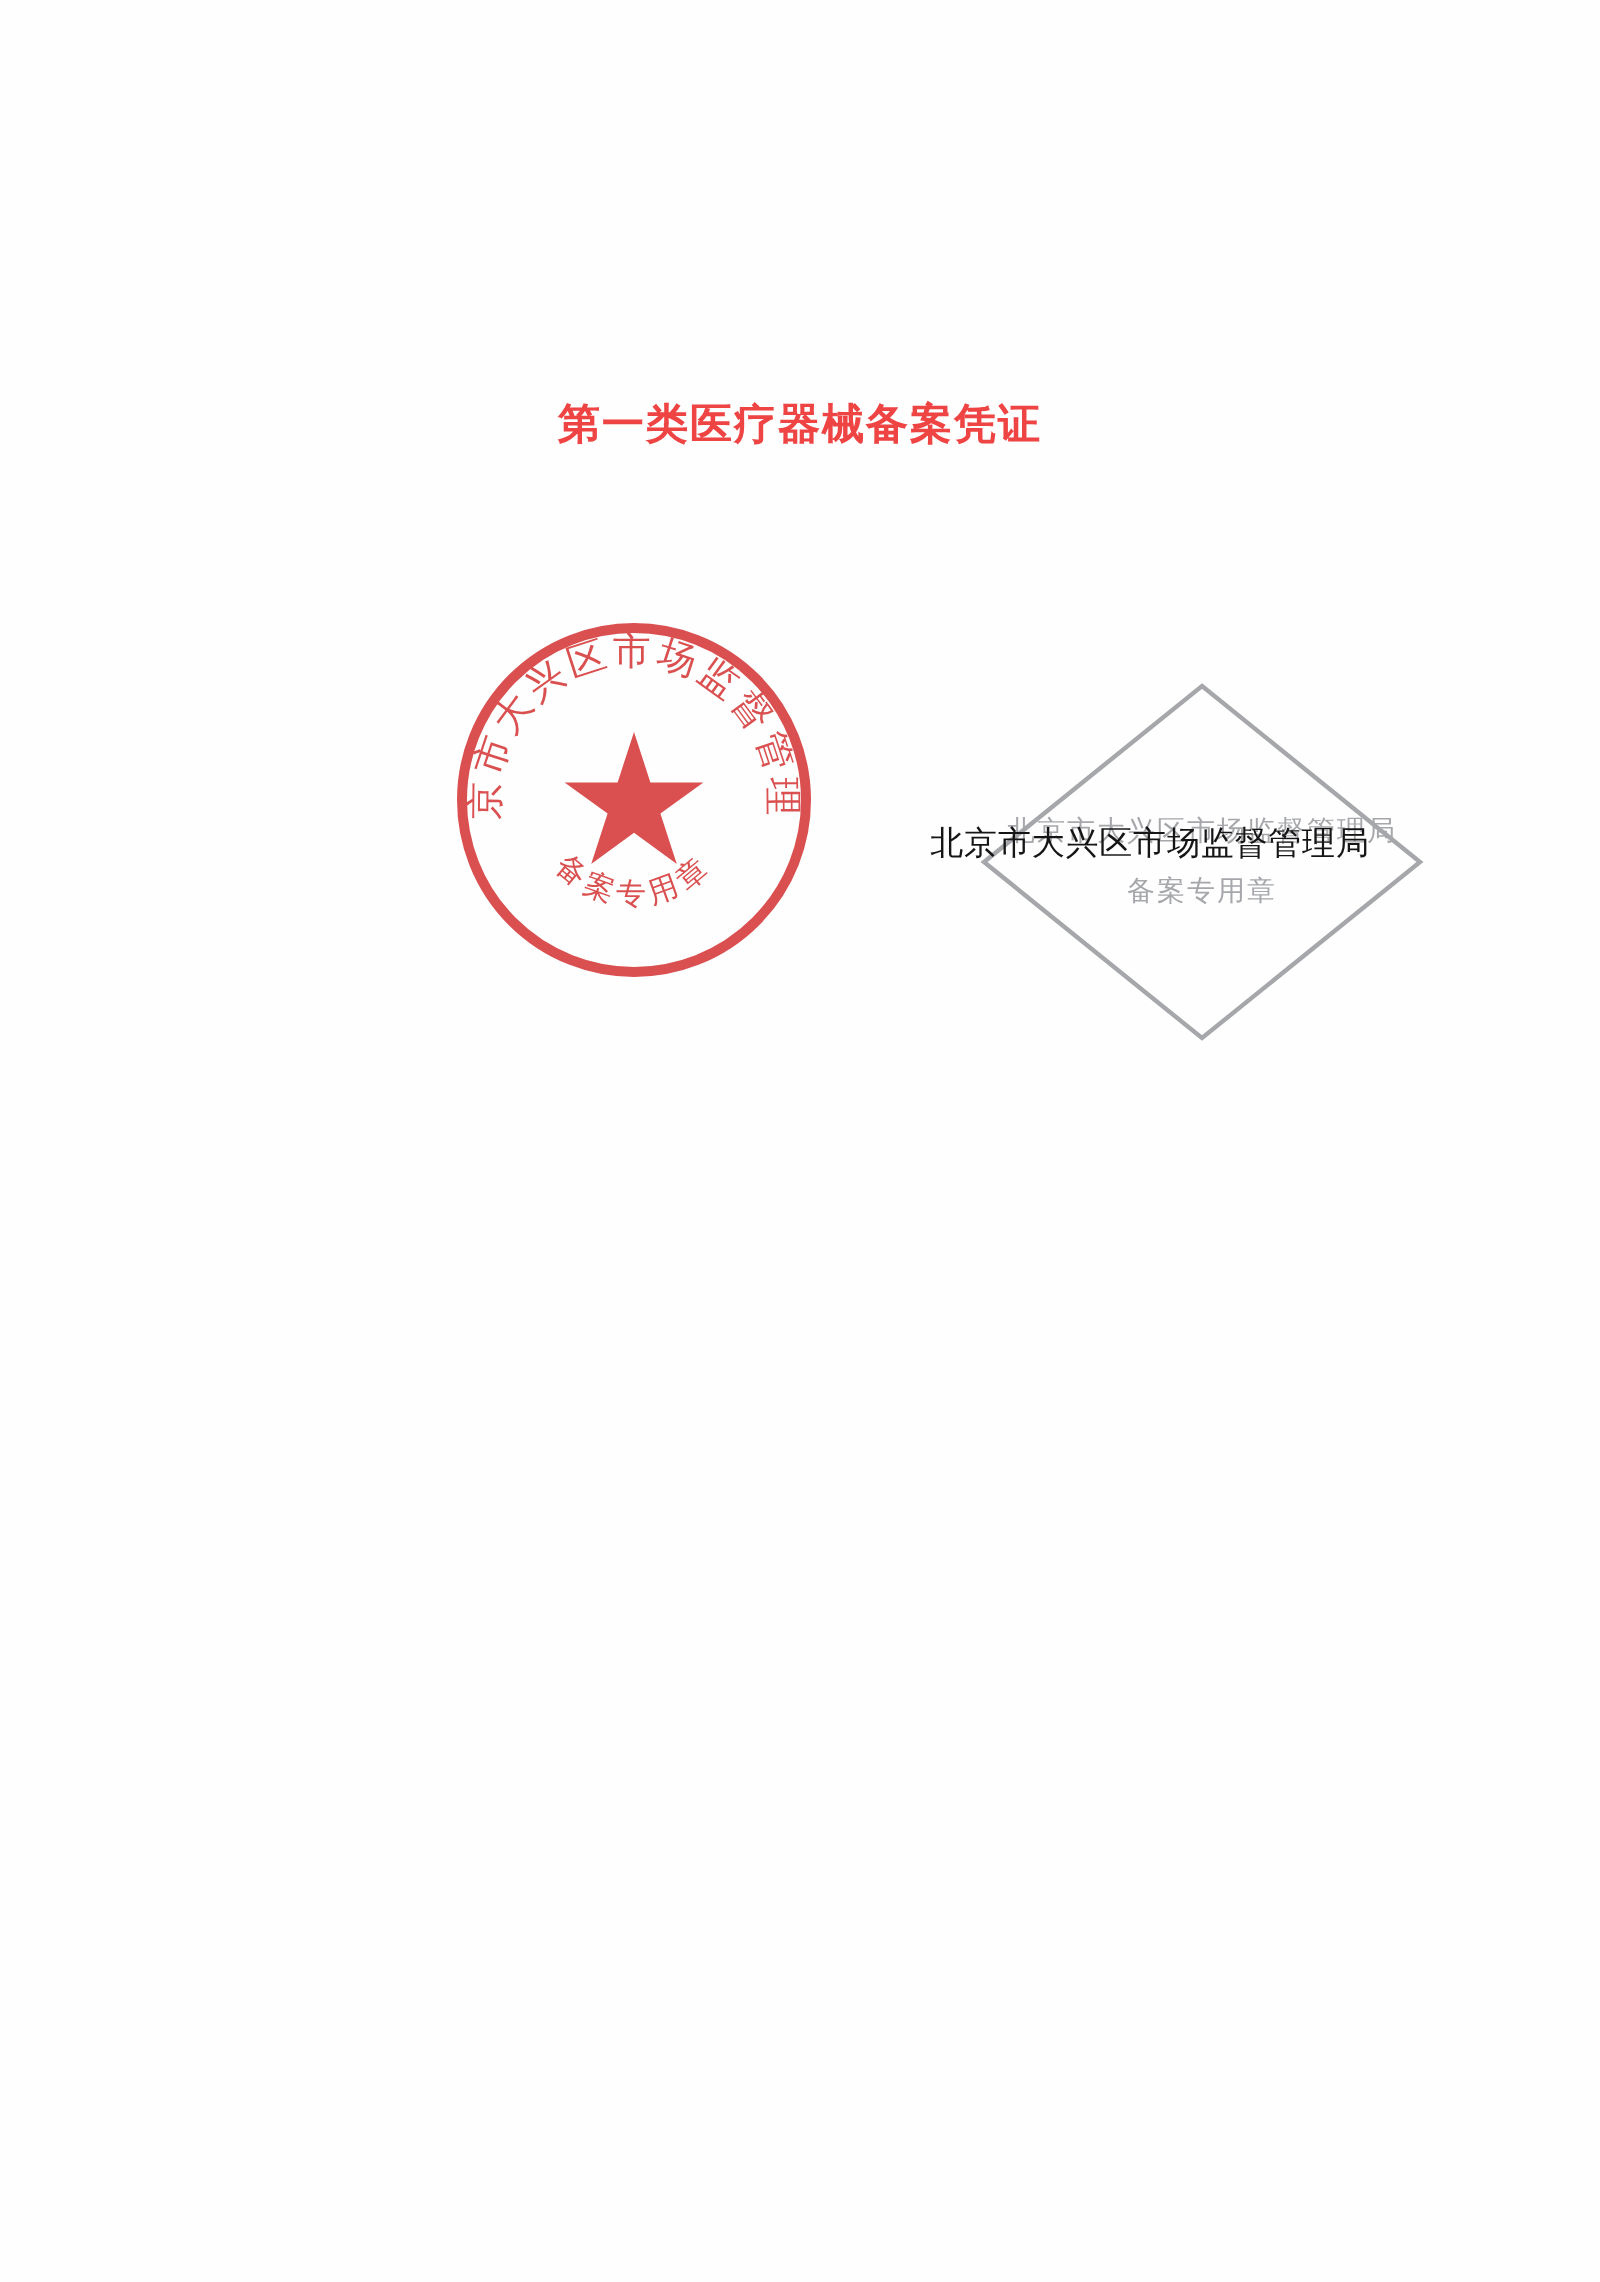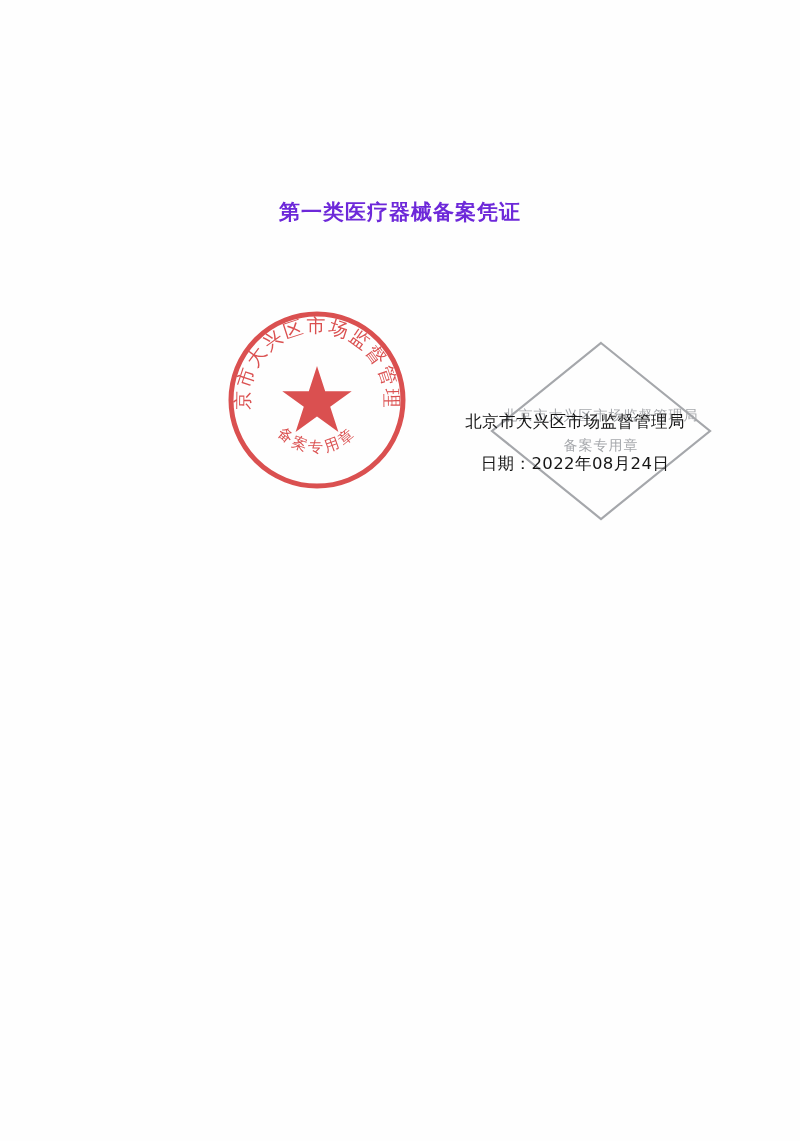--- a/index.html
+++ b/index.html
@@ -25,21 +25,21 @@
   
   .doc-title {
     position: absolute;
     top: 198px;
     left: 0;
     width: 100%;
     text-align: center;
     font-size: 21px;
     font-weight: bold;
     letter-spacing: 1px;
-    color: #6d28d9;
+    color: #ef4444;
   }
 
   
   .addressee {
     position: absolute;
     top: 258px;
     left: 120px;
     font-size: 16.5px;
     letter-spacing: 0.4px;
     color: #151515;
@@ -135,16 +135,15 @@
   <div class="seal-diamond">
     <svg width="228" height="186" viewBox="0 0 228 186" aria-hidden="true">
       <polygon points="114,5 223,93 114,181 5,93" fill="none" stroke="#5d6168" stroke-width="2.2"></polygon>
       <text class="seal-text-grey" x="114" y="82" text-anchor="middle" font-size="15" letter-spacing="0.5">北京市大兴区市场监督管理局</text>
       <text class="seal-text-grey" x="114" y="112" text-anchor="middle" font-size="15" letter-spacing="1.5">备案专用章</text>
     </svg>
   </div>
 
   <div class="sign-block">
     <span class="sign-org">北京市大兴区市场监督管理局</span>
-    <span class="sign-date">日期：2022年08月24日</span>
   </div>
 
 </div>
 
 </body></html>

